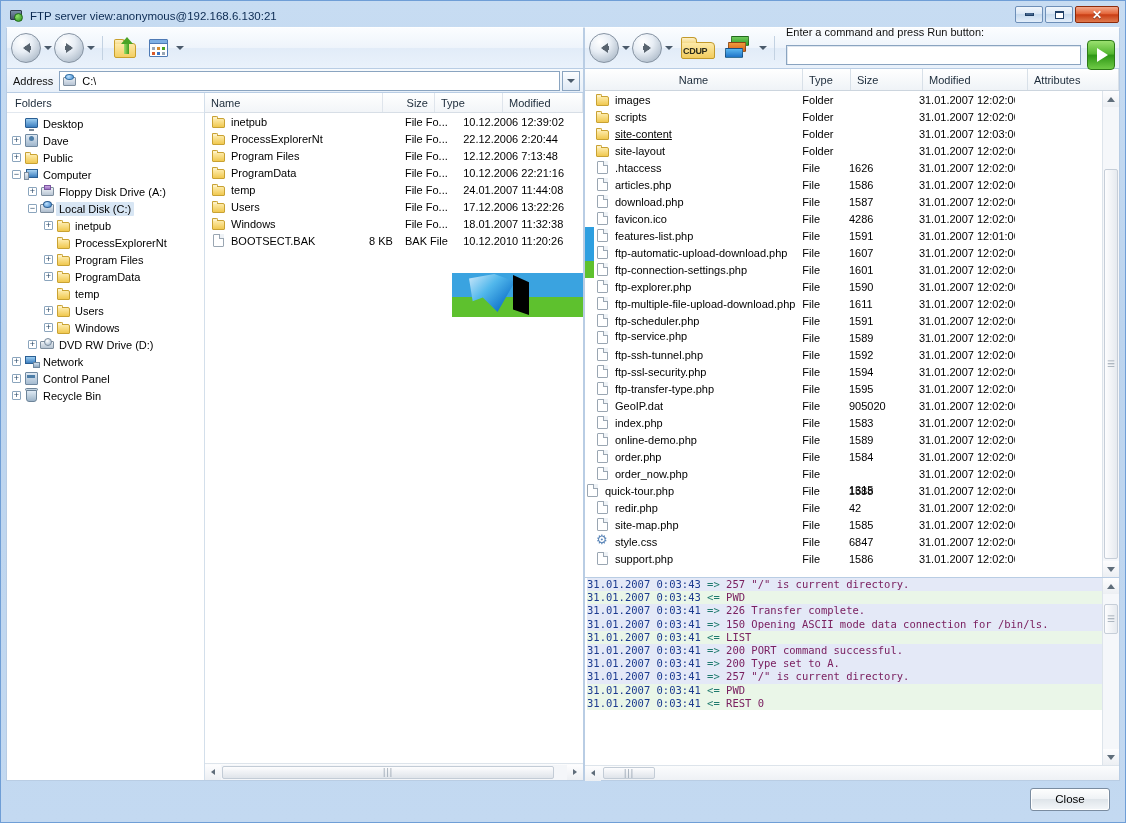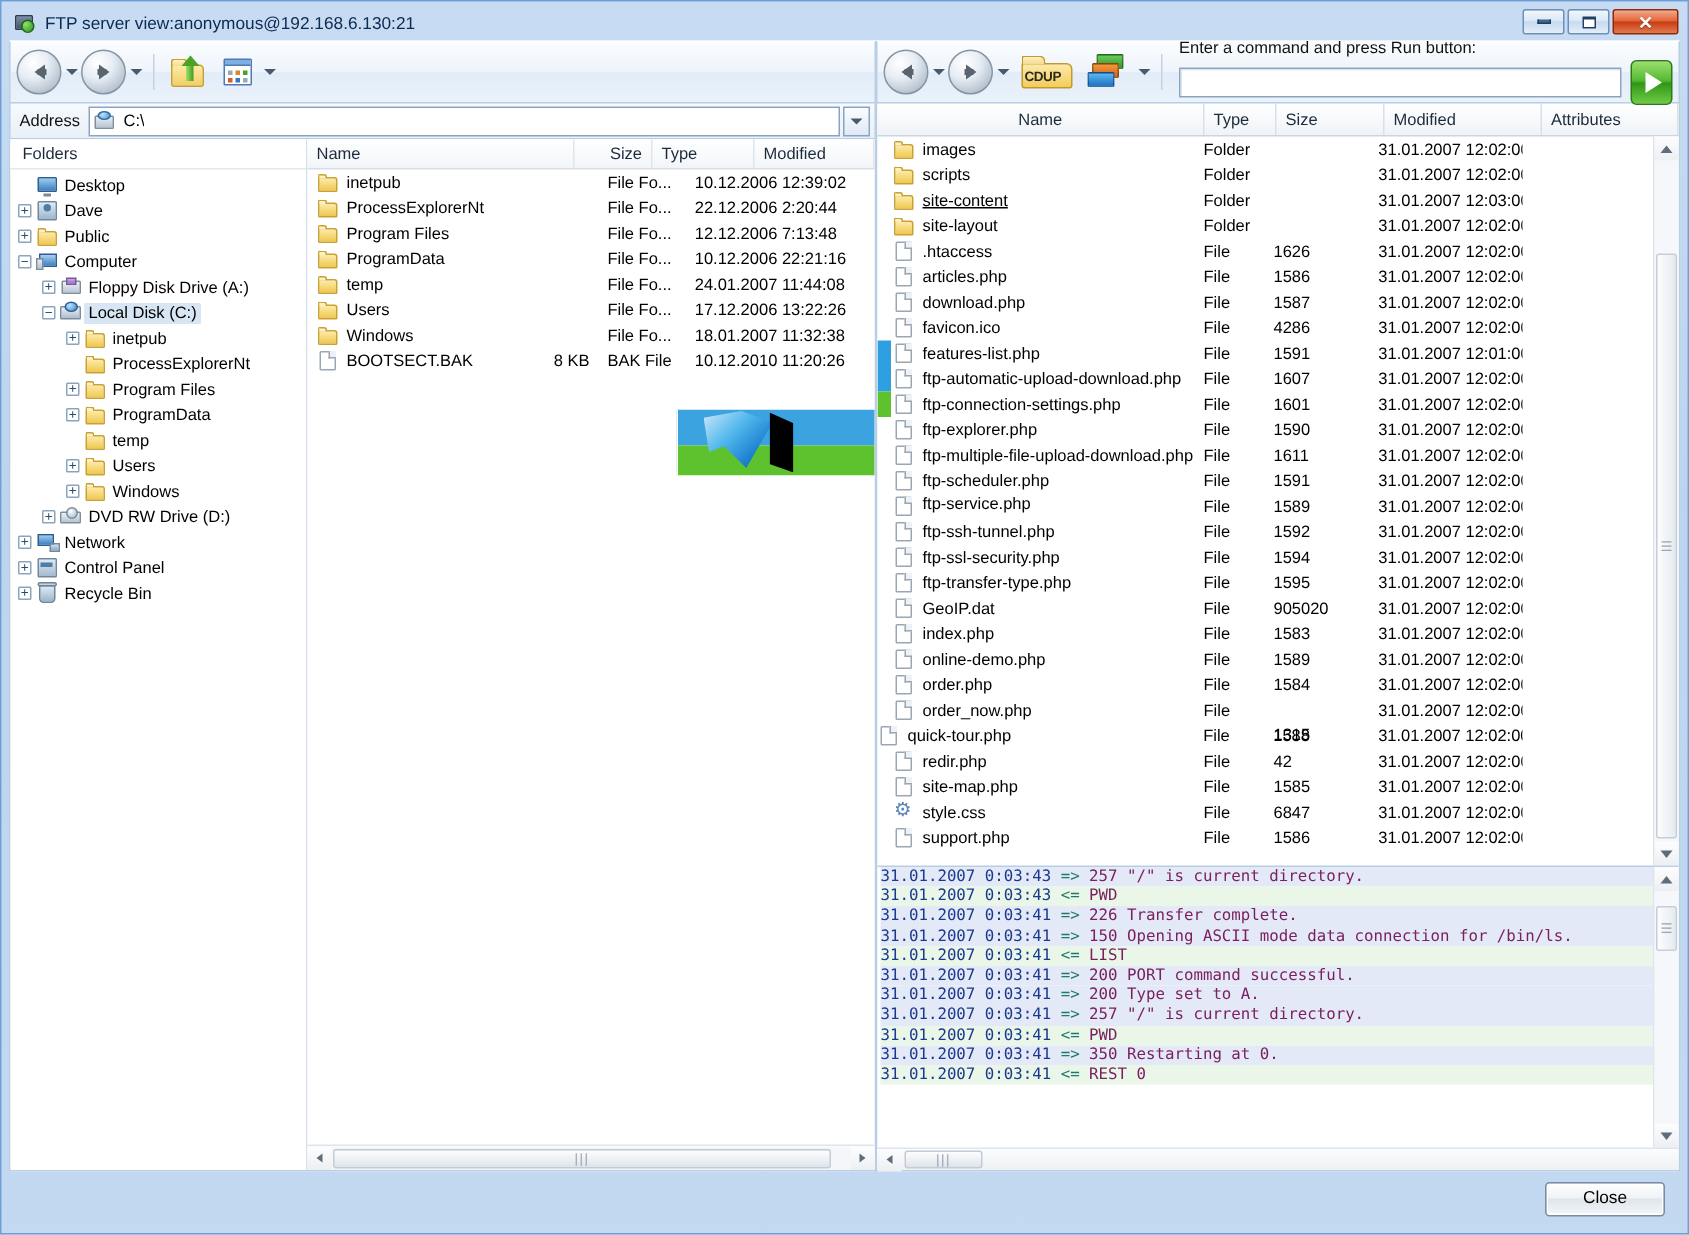--- a/index.html
+++ b/index.html
@@ -1242,21 +1242,20 @@
               <div class="log-lines" id="log-lines">
                   <div class="log-line in"><span class="lg-ts">31.01.2007 0:03:43 </span><span class="lg-ar">=&gt; </span><span class="lg-msg">257 "/" is current directory.</span></div>
                   <div class="log-line out"><span class="lg-ts">31.01.2007 0:03:43 </span><span class="lg-ar">&lt;= </span><span class="lg-msg">PWD</span></div>
                   <div class="log-line in"><span class="lg-ts">31.01.2007 0:03:41 </span><span class="lg-ar">=&gt; </span><span class="lg-msg">226 Transfer complete.</span></div>
                   <div class="log-line in"><span class="lg-ts">31.01.2007 0:03:41 </span><span class="lg-ar">=&gt; </span><span class="lg-msg">150 Opening ASCII mode data connection for /bin/ls.</span></div>
                   <div class="log-line out"><span class="lg-ts">31.01.2007 0:03:41 </span><span class="lg-ar">&lt;= </span><span class="lg-msg">LIST</span></div>
                   <div class="log-line in"><span class="lg-ts">31.01.2007 0:03:41 </span><span class="lg-ar">=&gt; </span><span class="lg-msg">200 PORT command successful.</span></div>
                   <div class="log-line in"><span class="lg-ts">31.01.2007 0:03:41 </span><span class="lg-ar">=&gt; </span><span class="lg-msg">200 Type set to A.</span></div>
                   <div class="log-line in"><span class="lg-ts">31.01.2007 0:03:41 </span><span class="lg-ar">=&gt; </span><span class="lg-msg">257 "/" is current directory.</span></div>
                   <div class="log-line out"><span class="lg-ts">31.01.2007 0:03:41 </span><span class="lg-ar">&lt;= </span><span class="lg-msg">PWD</span></div>
-                  <div class="log-line in"><span class="lg-ts">31.01.2007 0:03:41 </span><span class="lg-ar">=&gt; </span><span class="lg-msg">350 Restarting at 0.</span></div>
                   <div class="log-line out"><span class="lg-ts">31.01.2007 0:03:41 </span><span class="lg-ar">&lt;= </span><span class="lg-msg">REST 0</span></div>
                 </div>
               <div class="vscroll">
                 <div class="vs-arrow">
                     <span class="arr-sm-u"></span>
                   </div>
                 <div class="vs-track">
                   <div class="vs-thumb" style="top:10px;height:30px">
                       <span class="vs-grip">☰</span>
                     </div>

